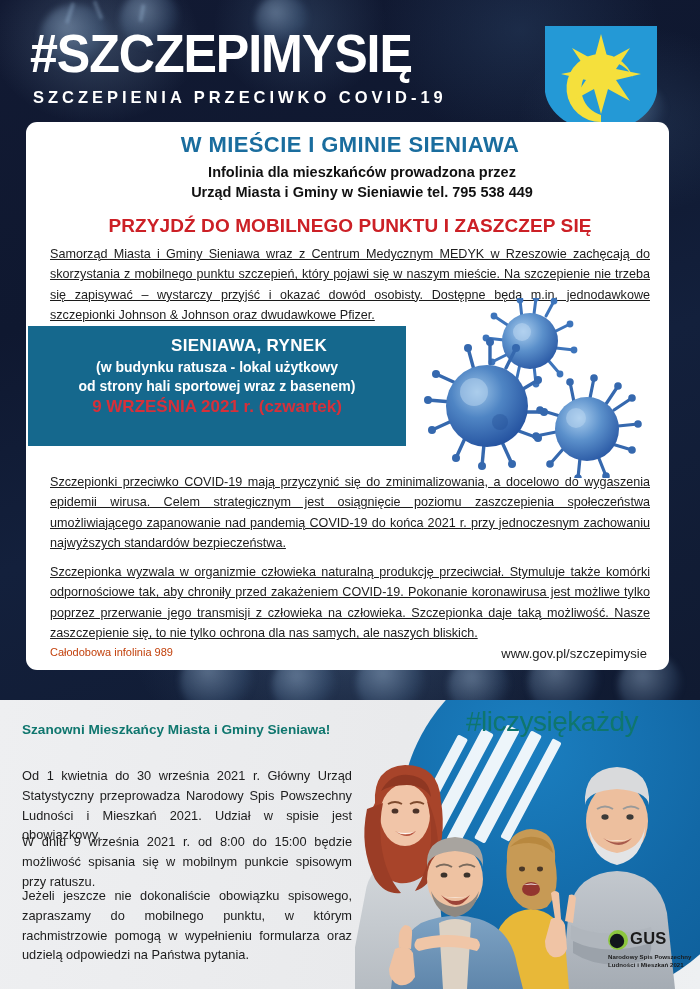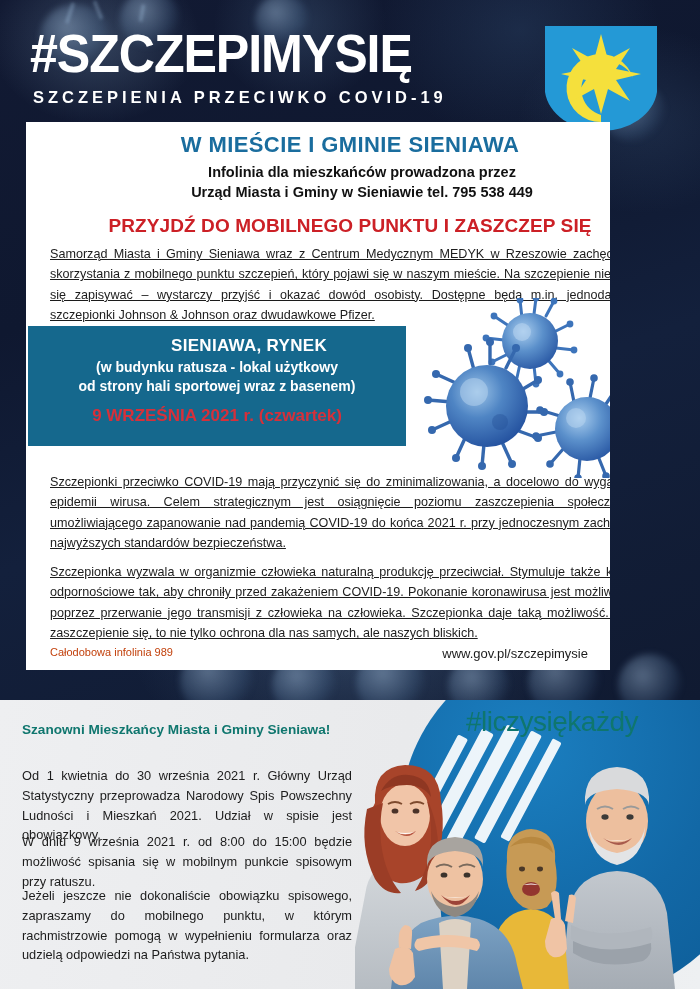--- a/index.html
+++ b/index.html
@@ -85,23 +85,24 @@
   #coat-of-arms {
     position: absolute;
     left: 545px; top: 26px;
     width: 112px; height: 105px;
   }
 
   
   #content-sheet {
     position: absolute;
     left: 26px; top: 122px;
-    width: 584px; height: 548px;
+    width: 643px; height: 548px;
     background: #ffffff;
     overflow: hidden;
+    border-radius: 11px;
   }
 
   #city-title {
     position: absolute;
     left: 0; top: 10px;
     width: 648px;
     text-align: center;
     color: #1a6d9e;
     font-size: 22px;
     font-weight: bold;
@@ -156,21 +157,21 @@
     position: absolute; left: 0; top: 10px; width: 378px;
     font-size: 17px; font-weight: bold; letter-spacing: 0.3px; margin-left: 32px;
   }
   #venue-detail1, #venue-detail2 {
     position: absolute; left: 0; width: 378px;
     font-size: 14px; font-weight: bold;
   }
   #venue-detail1 { top: 33px; }
   #venue-detail2 { top: 52px; }
   #event-date {
-    position: absolute; left: 0; top: 80px; width: 378px;
+    position: absolute; left: 0; top: 71px; width: 378px;
     font-size: 17px; font-weight: bold; color: #d6303a;
   }
   #event-hours {
     position: absolute; left: 0; top: 94px; width: 378px;
     font-size: 15.5px; font-weight: bold; color: #ffffff;
   }
 
   
   #virus-cluster {
     position: absolute;
@@ -547,14 +548,24 @@
         <g>
           <path d="M40 206 Q52 200 58 210 L60 234 Q54 244 44 242 Q34 238 34 226 Z" fill="#efc2a2"></path>
           <path d="M44 204 Q42 186 50 182 Q58 182 57 192 L56 206 Z" fill="#efc2a2"></path>
         </g>
 
         <path d="M62 196 Q92 188 122 196 Q128 202 122 208 Q92 200 64 208 Q56 204 62 196 Z" fill="#f0c6a7"></path>
       </g>
     </g>
   </svg>
 
+  <div id="gus-logo">
+    <svg id="gus-mark" viewBox="0 0 20 20">
+      <path d="M10 0 A10 10 0 0 1 10 20 A10 10 0 0 1 10 0 Z" fill="#8cc63f"></path>
+      <path d="M4 12 A8 8 0 0 0 18 14 A10 10 0 0 1 3 17 Z" fill="#8cc63f"></path>
+      <circle cx="9" cy="11" r="7.2" fill="#12151c"></circle>
+    </svg>
+    <div id="gus-word">GUS</div>
+    <div id="gus-sub1" class="gus-sub">Narodowy Spis Powszechny</div>
+    <div id="gus-sub2" class="gus-sub">Ludności i Mieszkań 2021</div>
+  </div>
 
 </div>
 
 </body></html>

